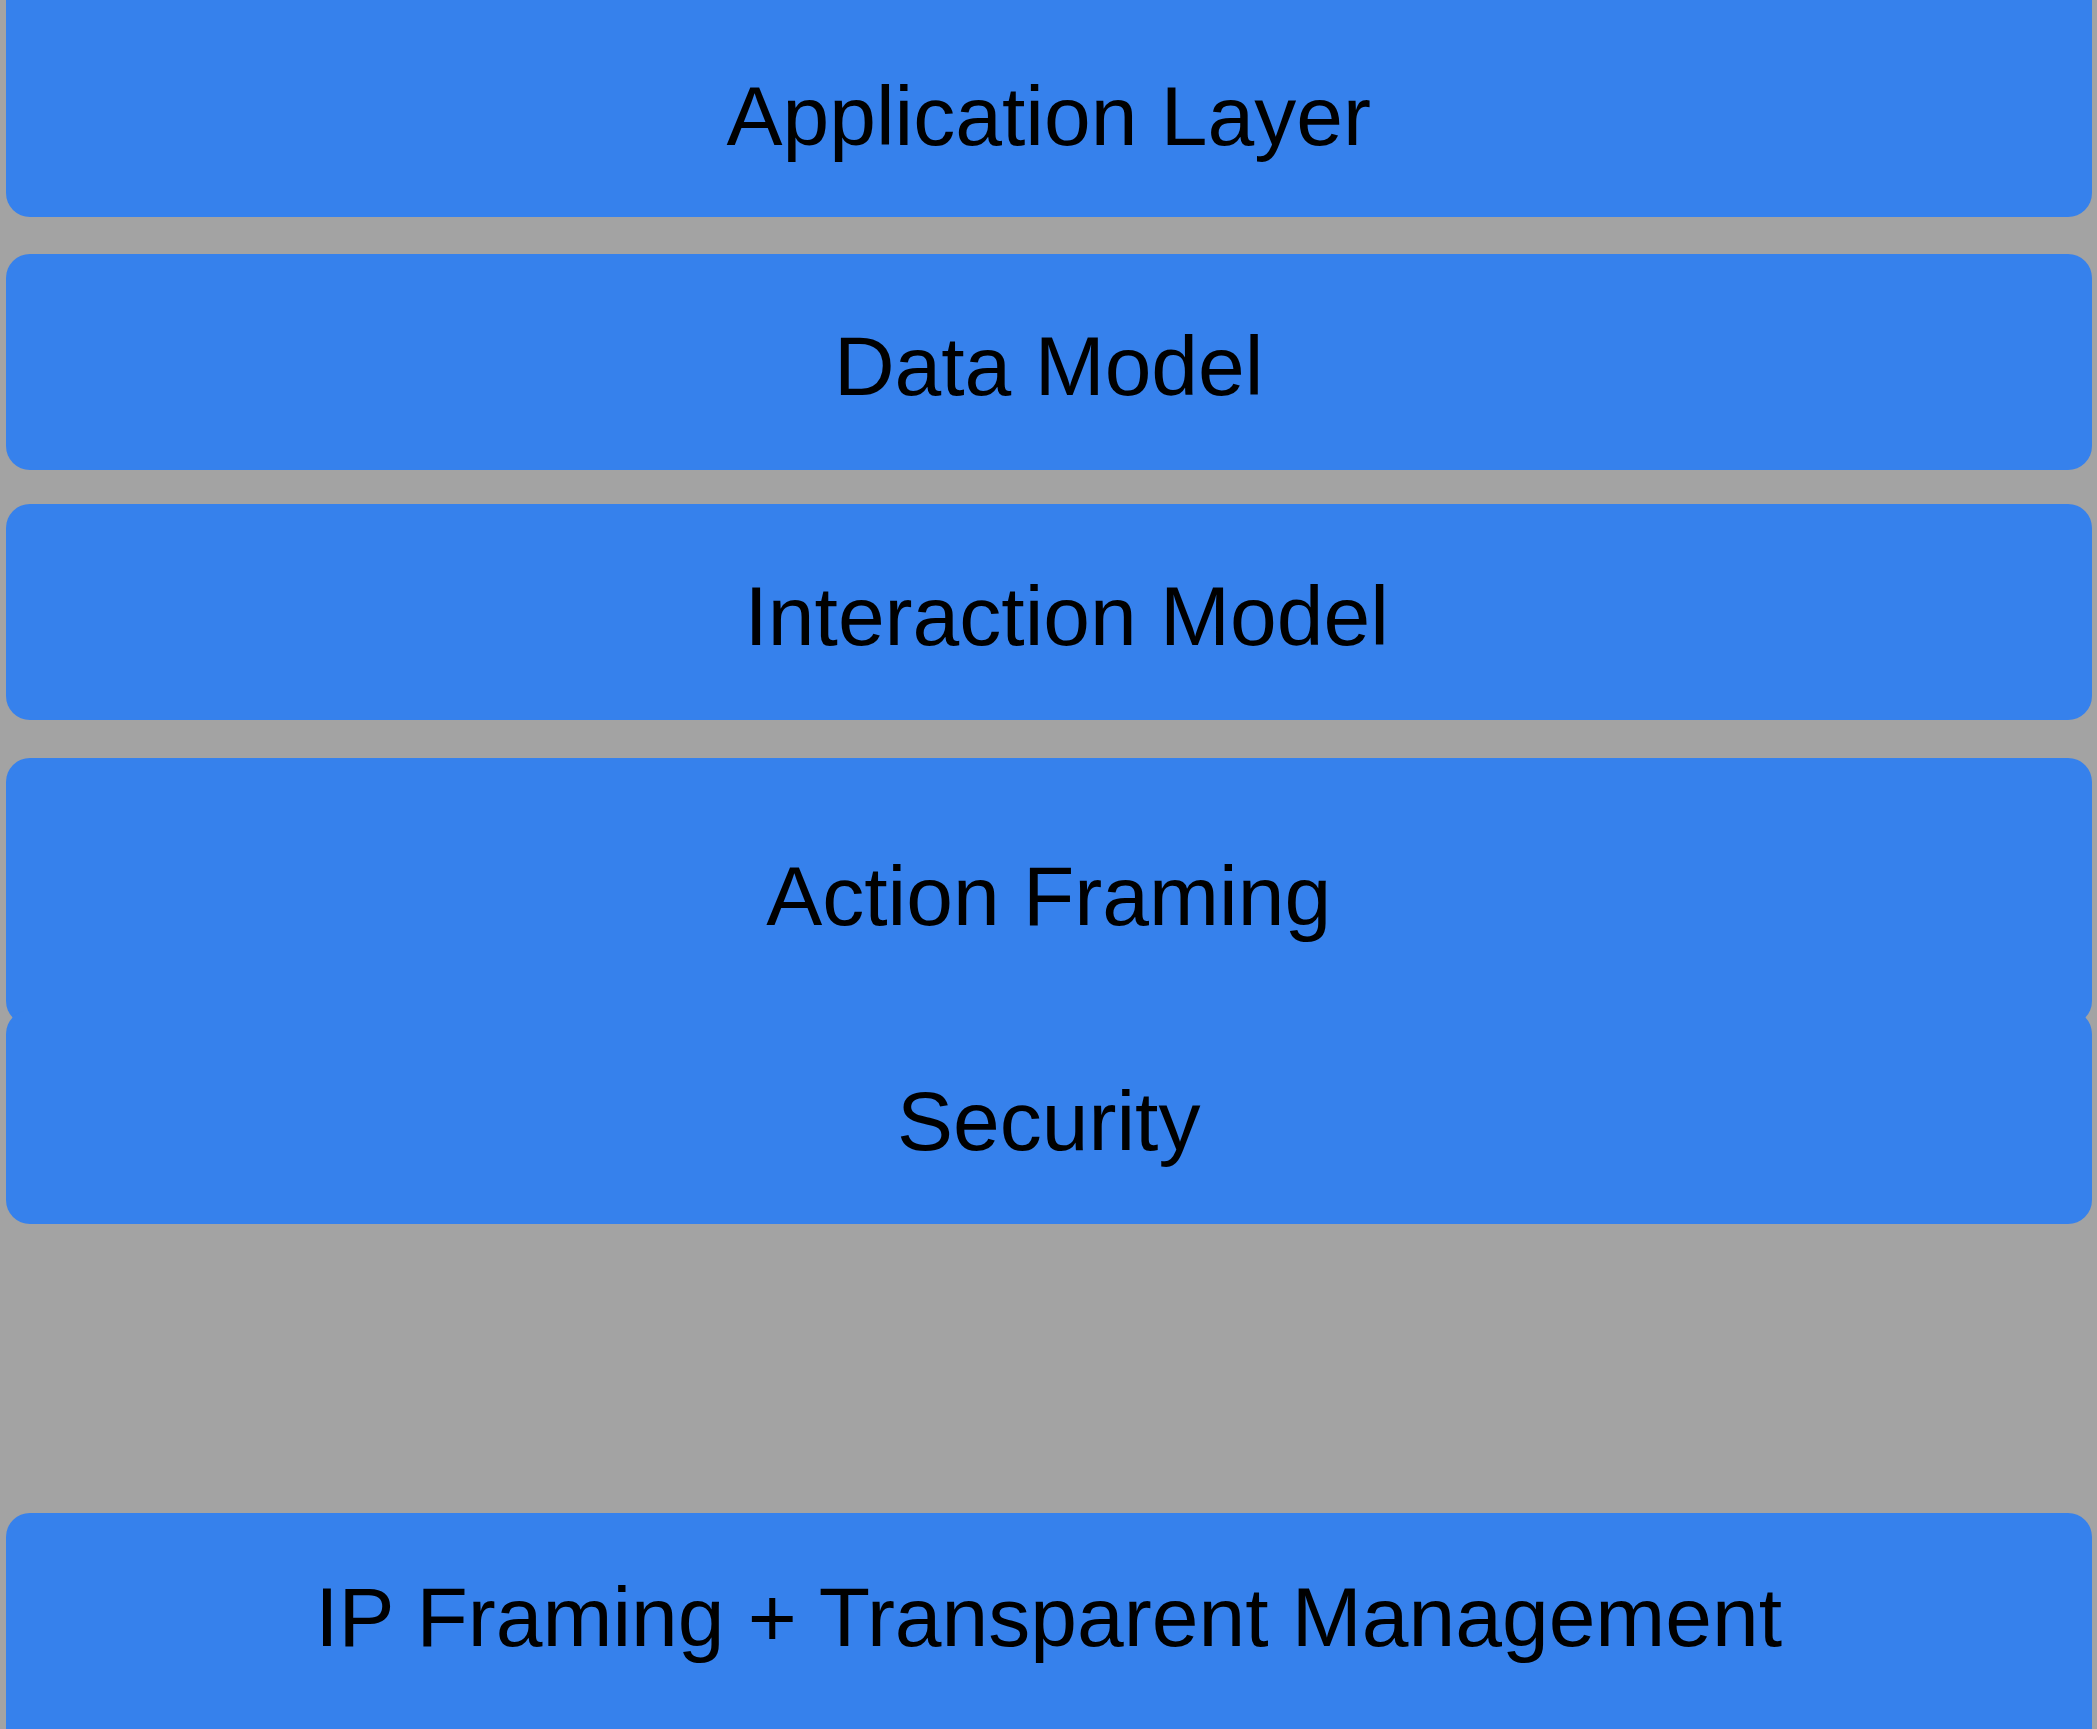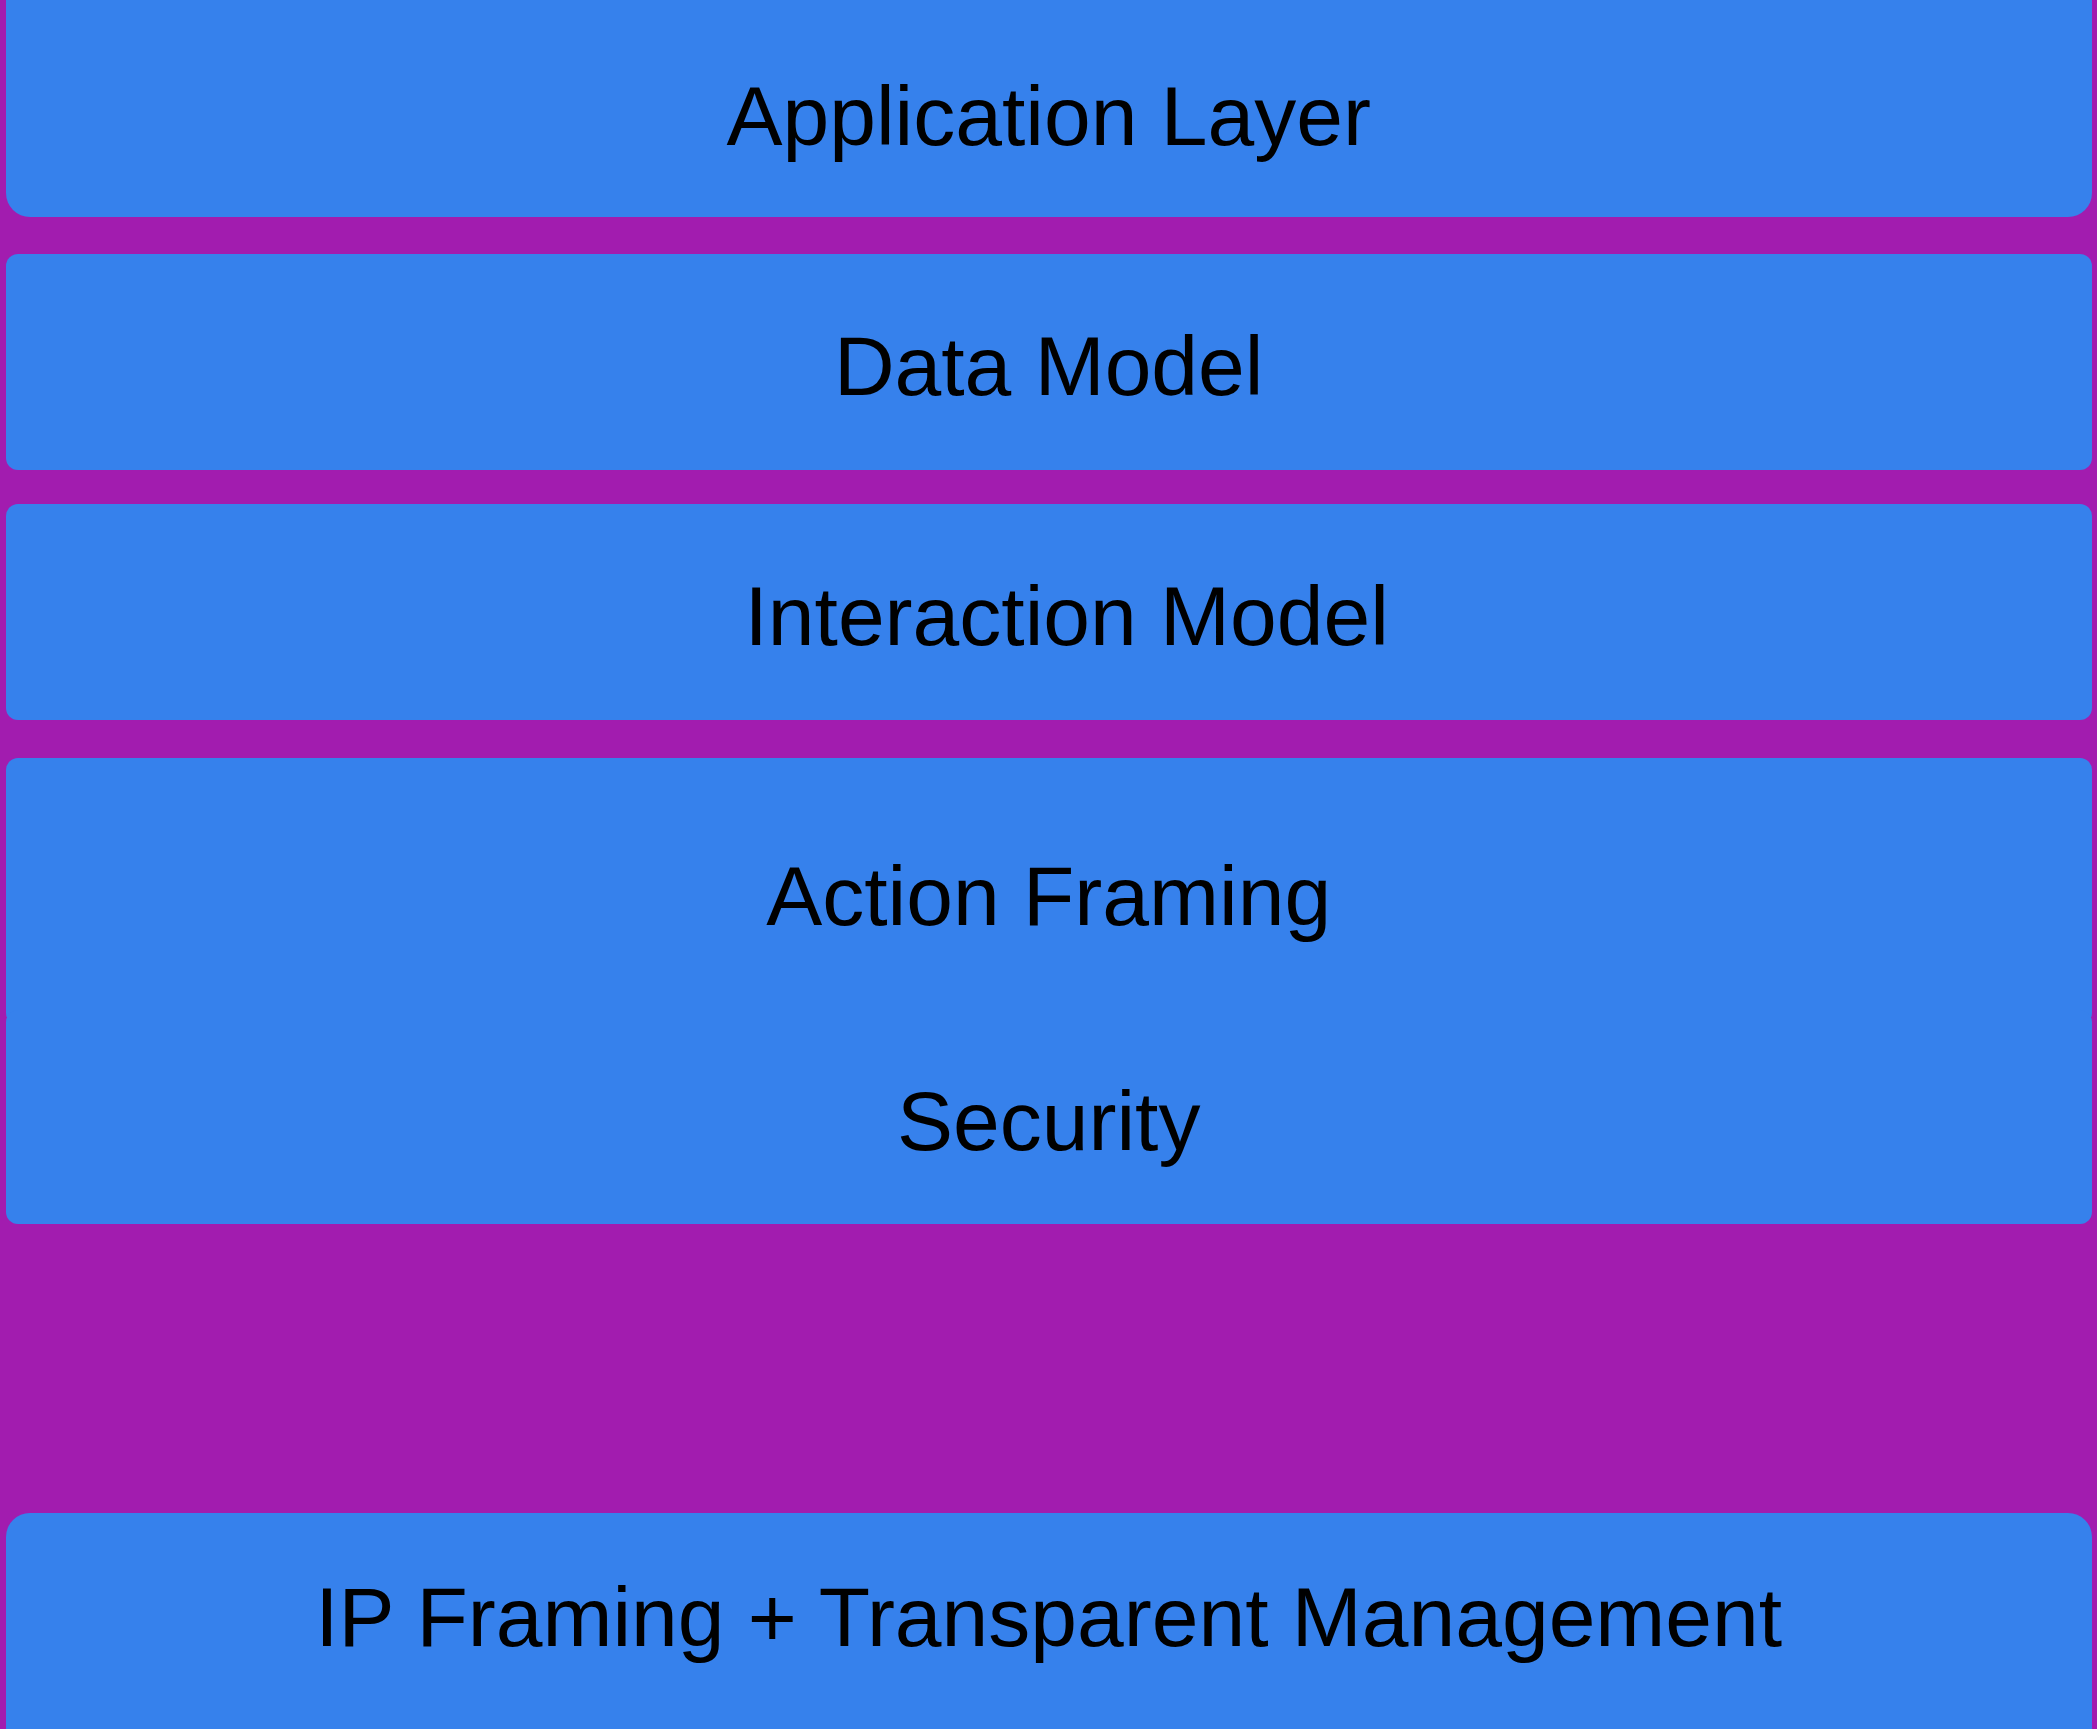--- a/index.html
+++ b/index.html
@@ -7,30 +7,30 @@
     padding: 0;
     background: #ffffff;
   }
   body {
     font-family: "Liberation Sans", sans-serif;
   }
   #stack-diagram {
     position: relative;
     width: 2097px;
     height: 1730px;
-    background: #a21caf;
+    background: #a3a3a3;
     box-sizing: border-box;
     overflow: hidden;
   }
   .layer-band {
     position: absolute;
     left: 5.7px;
     width: 2086px;
     background: #3681ec;
-    border-radius: 12px;
+    border-radius: 24px;
     display: flex;
     align-items: center;
     justify-content: center;
     box-sizing: border-box;
   }
   .layer-label {
     color: #000000;
     font-family: "Liberation Sans", sans-serif;
     font-weight: 400;
     font-size: 84px;

